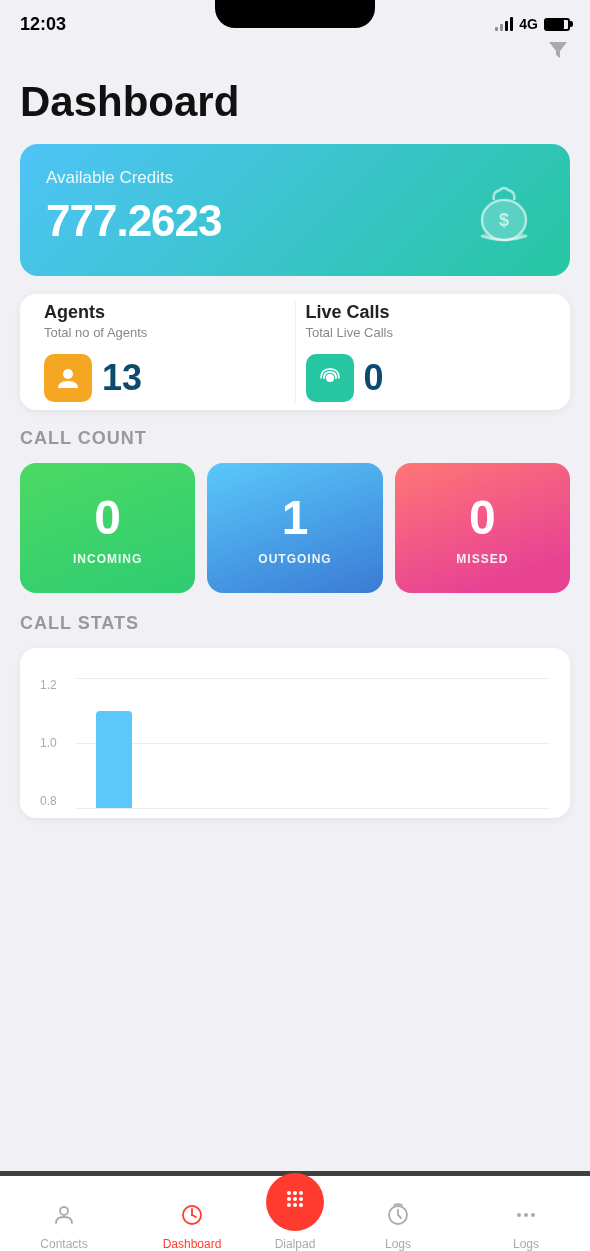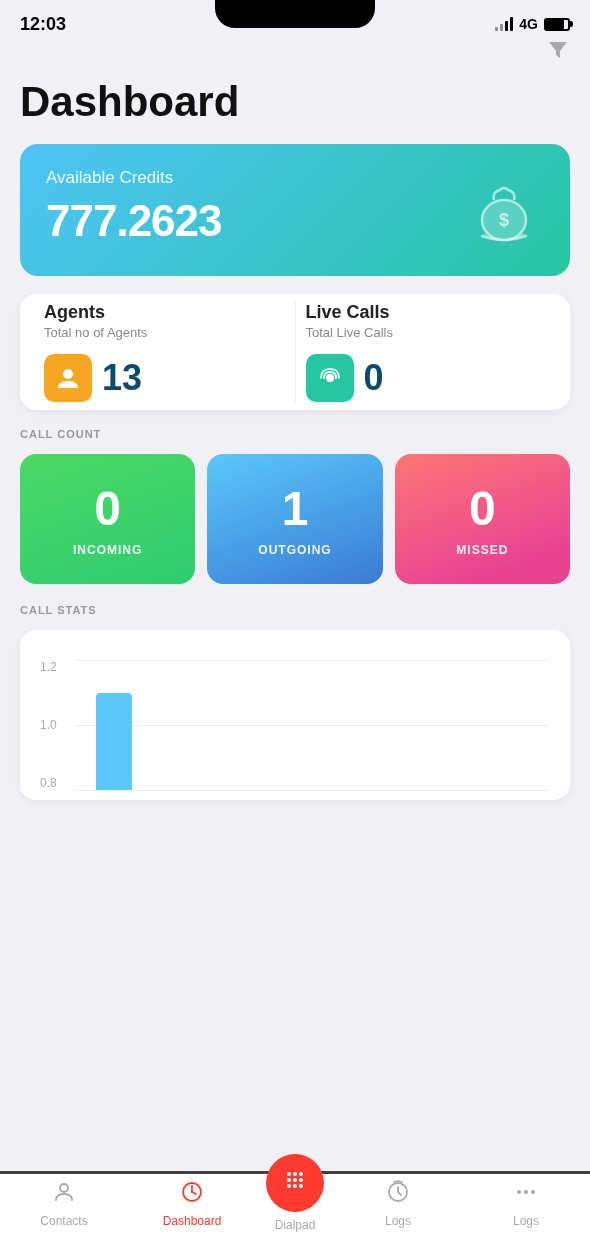--- a/index.html
+++ b/index.html
@@ -185,21 +185,21 @@
       color: #0c4a6e;
     }
     .stat-divider {
       width: 1px;
       background: #eee;
       margin: 0 10px;
     }
 
     
     .section-label {
-      font-size: 11px;
+      font-size: 18px;
       font-weight: 600;
       color: #999;
       letter-spacing: 1px;
       text-transform: uppercase;
       margin-bottom: 14px;
     }
 
     
     .call-count-row {
       display: flex;
@@ -292,24 +292,24 @@
       border-radius: 4px 4px 0 0;
     }
 
     
     .bottom-nav {
       position: fixed;
       bottom: 0;
       left: 0;
       width: 590px;
       background: #fff;
-      border-top: 3px solid #404040;
+      border-top: 5px solid #404040;
       display: flex;
       height: 80px;
-      align-items: flex-start;
+      align-items: flex-end;
     }
     .nav-item {
       flex: 1;
       display: flex;
       flex-direction: column;
       align-items: center;
       justify-content: center;
       gap: 4px;
       cursor: pointer;
       padding-top: 6px;

